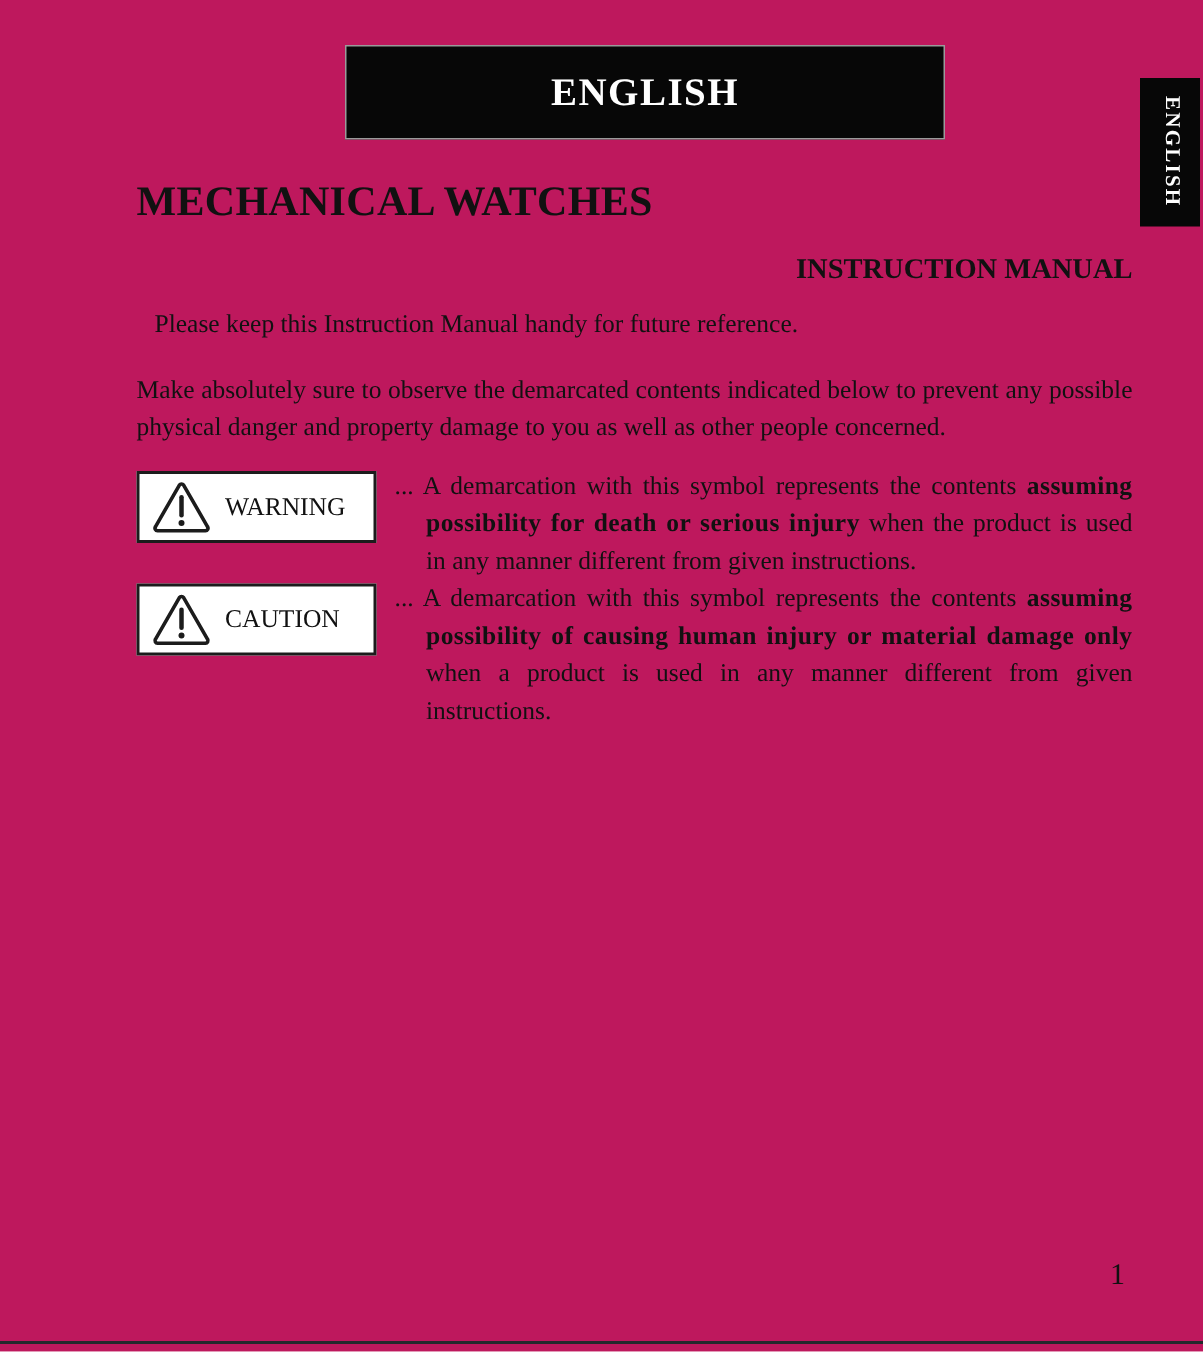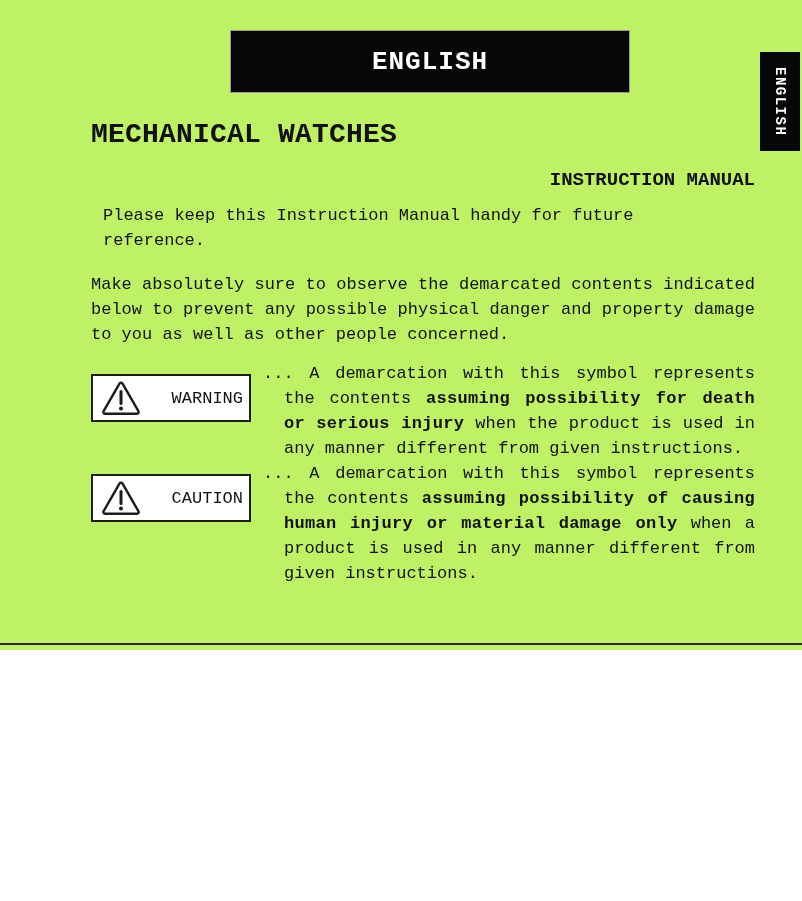--- a/index.html
+++ b/index.html
@@ -3,23 +3,23 @@
 <meta charset="utf-8">
 <style>
   html, body {
     margin: 0;
     padding: 0;
     background: #ffffff;
   }
   .page {
     position: relative;
     width: 802px;
-    height: 650px;
-    background: #bef264;
-    font-family: Liberation Mono, monospace;
+    height: 901px;
+    background: #be185d;
+    font-family: Liberation Serif, serif;
     color: #111111;
     overflow: hidden;
   }
   
   .banner {
     position: absolute;
     left: 230px;
     top: 30px;
     width: 398px;
     height: 61px;
@@ -106,28 +106,27 @@
     margin-top: 14px;
   }
   .notice-row.caution {
     margin-top: 0;
   }
   .notice-box {
     flex: 0 0 auto;
     box-sizing: border-box;
     width: 160px;
     height: 48px;
-    margin-top: 13px;
+    margin-top: 3px;
     border: 2px solid #1c1c1c;
     display: flex;
     align-items: center;
     padding: 0 6px 0 8px;
     gap: 9px;
     background: #ffffff;
-    justify-content: space-between;
   }
   .notice-label {
     font-size: 17px;
     color: #111111;
     white-space: nowrap;
   }
   .notice-text {
     flex: 1;
     margin-left: 12px;
     font-size: 17px;

